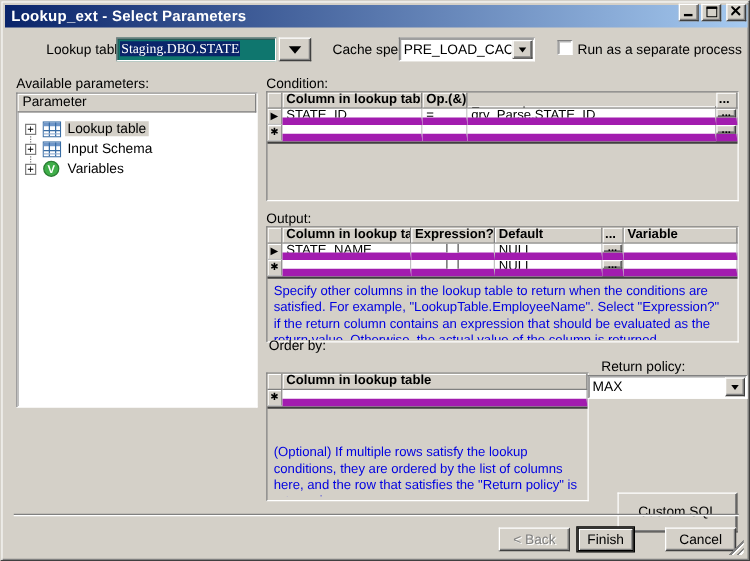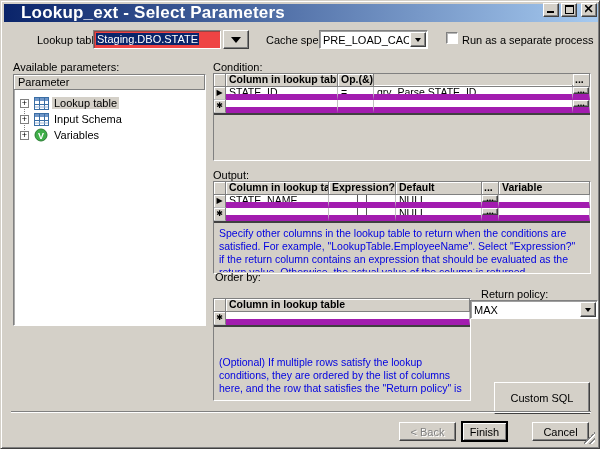--- a/index.html
+++ b/index.html
@@ -12,31 +12,31 @@
     box-shadow: inset 1px 1px 0 #ffffff, inset -1px -1px 0 #808080;
     overflow:hidden;
   }
 
   
   .titlebar {
     position:absolute; left:3px; top:3px; width:594px; height:18px;
     background:linear-gradient(to right,#0a246a,#a6caf0);
     display:flex; align-items:center;
   }
-  .titlebar .title { color:#fff; font-weight:bold; padding-left:17px; font-size:17px; letter-spacing:.2px; }
+  .titlebar .title { color:#fff; font-weight:bold; padding-left:5px; font-size:12px; letter-spacing:.2px; }
   .winbtns { position:absolute; right:2px; top:2px; display:flex; gap:2px; }
   .winbtn {
     width:16px; height:14px; background:#d4d0c8;
     border:1px solid; border-color:#fff #404040 #404040 #fff;
     box-shadow: inset -1px -1px 0 #808080;
     display:flex; align-items:flex-end; justify-content:center; cursor:default;
   }
   .winbtn svg { display:block; margin-bottom:2px; }
   .winbtn.min svg { margin-bottom:2px; }
-  .field  { background:#ef4444; border:1px solid; border-color:#808080 #fff #fff #808080; box-shadow: inset 1px 1px 0 #40404080; }
+  .field  { background:#0f766e; border:1px solid; border-color:#808080 #fff #fff #808080; box-shadow: inset 1px 1px 0 #40404080; font-family: Liberation Serif, serif; }
   .btn3d  {
     background:#d4d0c8; border:1px solid; border-color:#fff #404040 #404040 #fff;
     box-shadow: inset -1px -1px 0 #808080;
     display:flex; align-items:center; justify-content:center; cursor:default;
   }
   .label { position:absolute; white-space:nowrap; }
 
   
   .lookup-field { position:absolute; left:92px; top:29px; width:128px; height:19px; padding:2px 2px; white-space:nowrap; overflow:hidden; }
   .lookup-field .sel { background:#0a246a; color:#fff; padding:0 1px; }
@@ -278,21 +278,21 @@
   </div>
 
   <span class="label" style="left:480px; top:287px;">Return policy:</span>
   <div class="combo" style="left:469px; top:299px; width:128px; height:19px;">
     <span class="val">MAX</span>
     <span class="cbtn">
         <span class="arrow-down sm"></span>
       </span>
   </div>
 
-  <div class="pushbtn" style="left:493px; top:381px; width:96px; height:32px;">Custom SQL</div>
+  <div class="pushbtn" style="left:493px; top:393px; width:96px; height:32px;">Custom SQL</div>
 
   <div class="divider"></div>
 
   <div class="pushbtn disabled" style="left:398px; top:421px; width:57px; height:19px;">&lt; Back</div>
   <div class="pushbtn default" style="left:461px; top:421px; width:45px; height:19px;">Finish</div>
   <div class="pushbtn" style="left:531px; top:421px; width:57px; height:19px;">Cancel</div>
 
   <div class="resize-grip"></div>
 </div>
 

